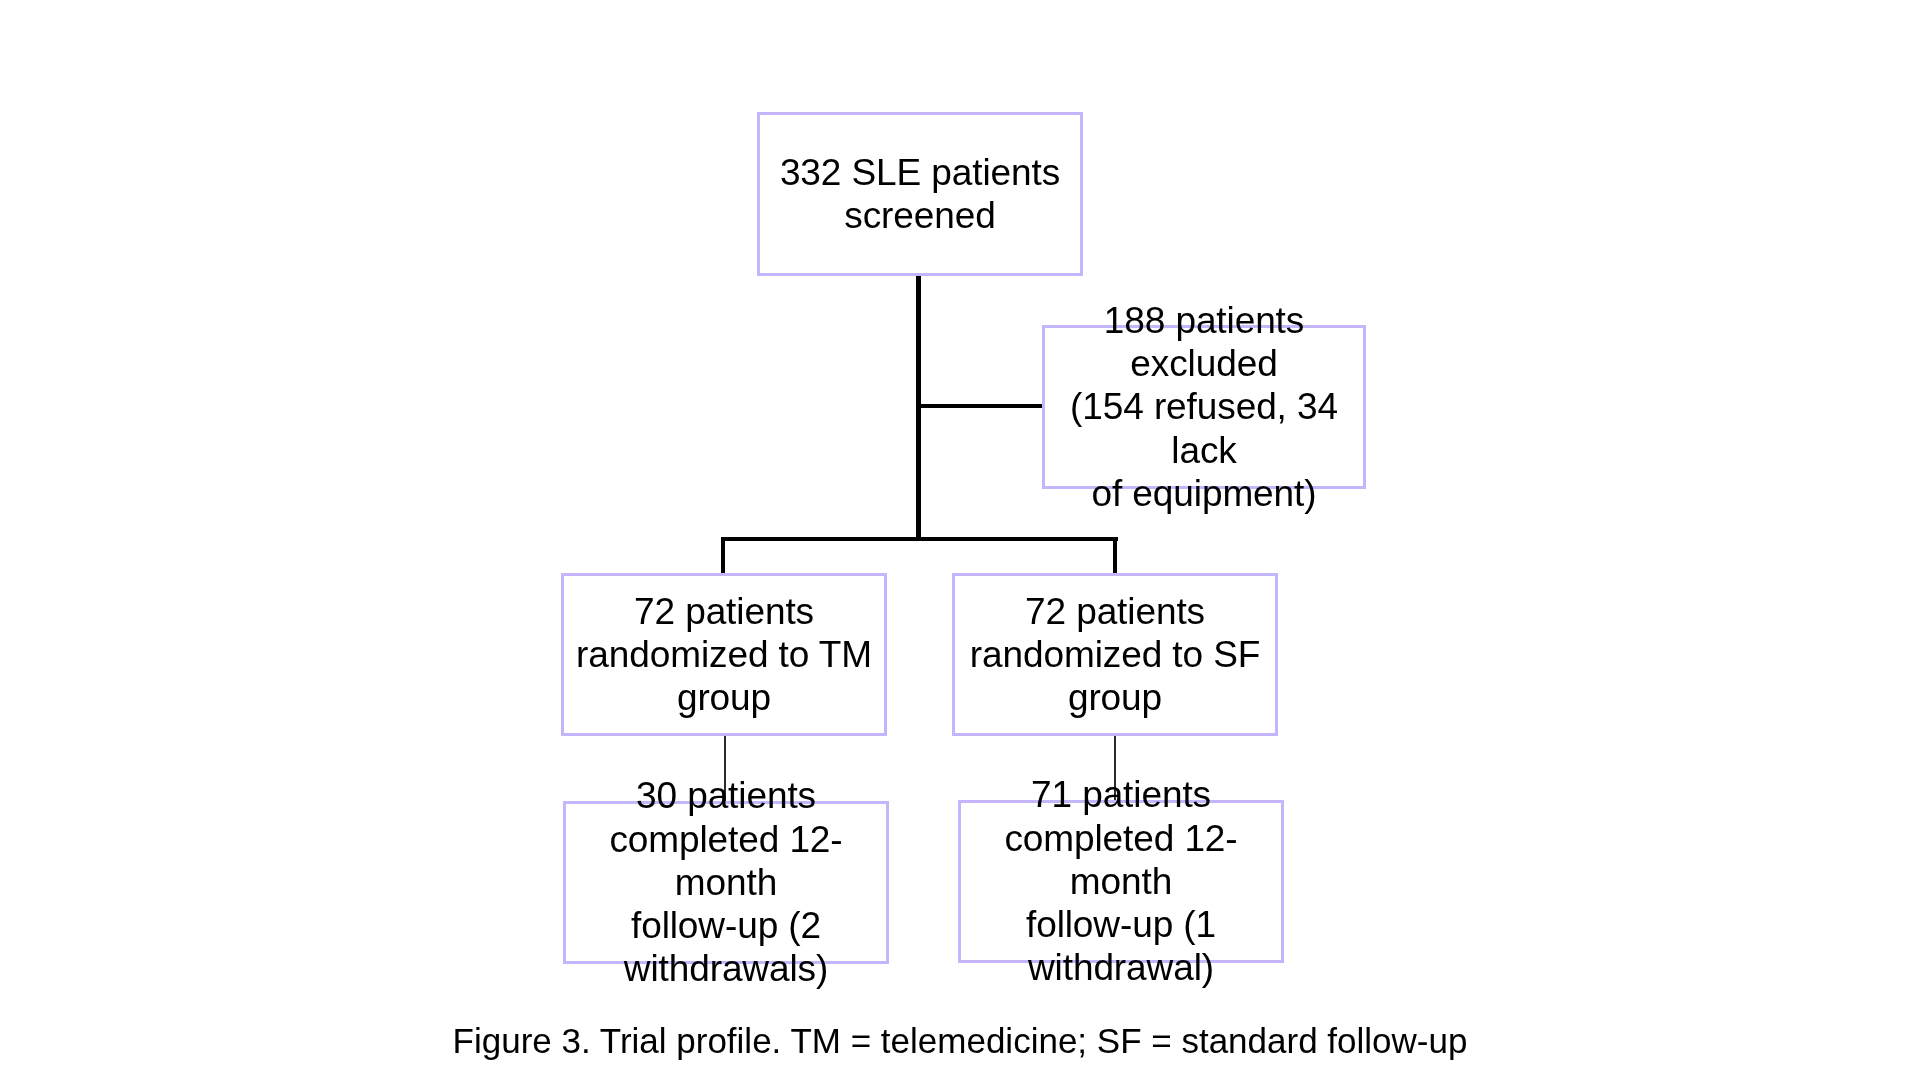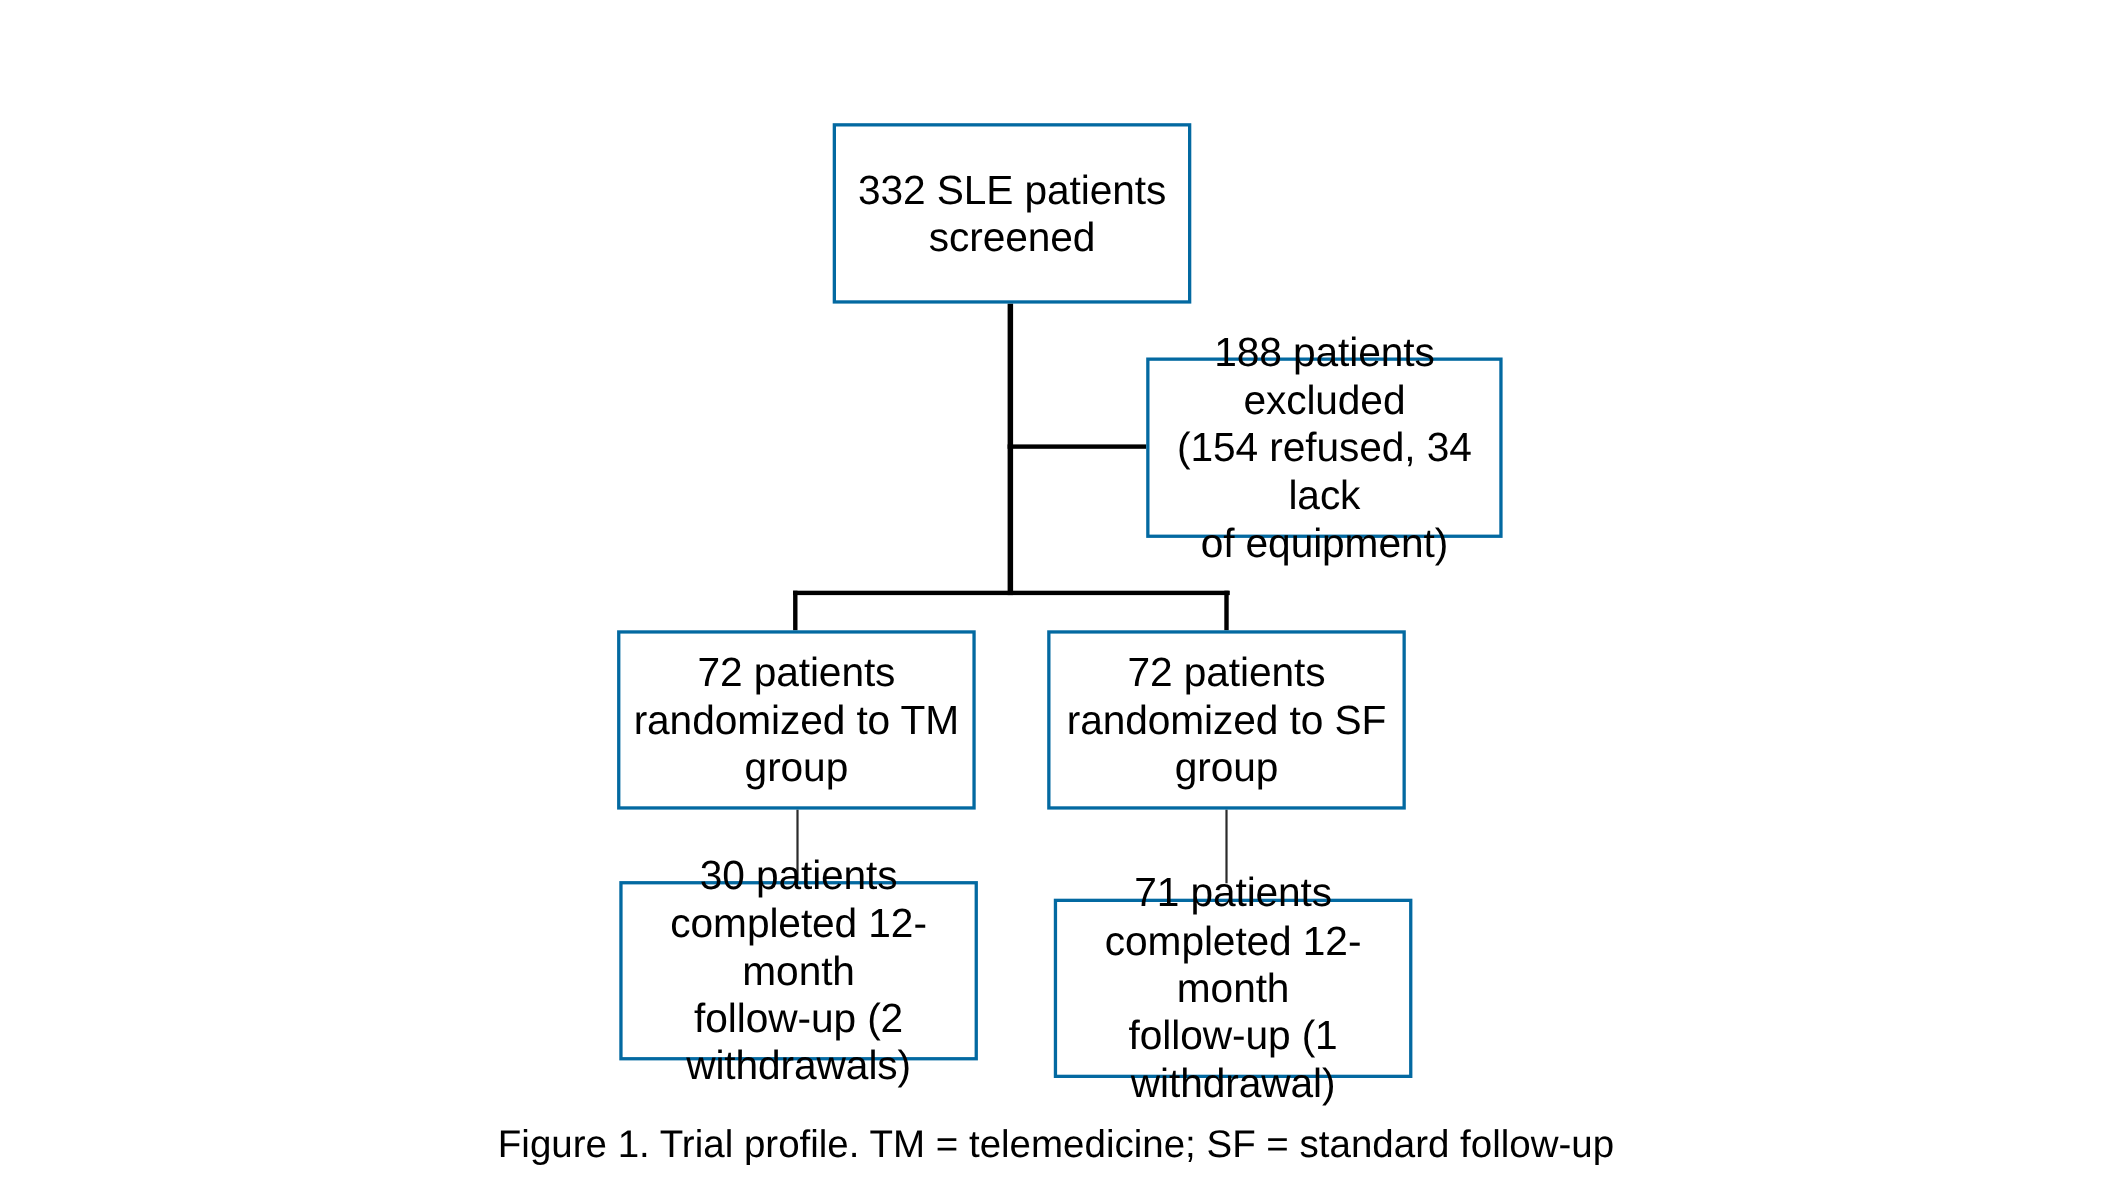--- a/index.html
+++ b/index.html
@@ -15,21 +15,21 @@
   #figure-canvas {
     position: relative;
     width: 1920px;
     height: 1080px;
     background: #ffffff;
     overflow: hidden;
   }
   .node-box {
     position: absolute;
     box-sizing: border-box;
-    border: 3px solid #0369a1;
+    border: 3px solid #c4b5fd;
     background: #ffffff;
     display: flex;
     align-items: center;
     justify-content: center;
     z-index: 3;
   }
   .node-text {
     font-size: 37px;
     line-height: 1.17;
     text-align: center;
@@ -104,22 +104,22 @@
 group</div>
   </div>
 
   <div class="node-box" style="left:563px; top:801px; width:326px; height:163px;">
     <div class="node-text">30 patients
 completed 12-month
 follow-up (2
 withdrawals)</div>
   </div>
 
-  <div class="node-box" style="left:958px; top:817px; width:326px; height:163px;">
+  <div class="node-box" style="left:958px; top:800px; width:326px; height:163px;">
     <div class="node-text">71 patients
 completed 12-month
 follow-up (1
 withdrawal)</div>
   </div>
 
-  <div id="figure-caption" style="top:1020px;">Figure 1. Trial profile. TM = telemedicine; SF = standard follow-up</div>
+  <div id="figure-caption" style="top:1020px;">Figure 3. Trial profile. TM = telemedicine; SF = standard follow-up</div>
 
 </div>
 
 </body></html>

